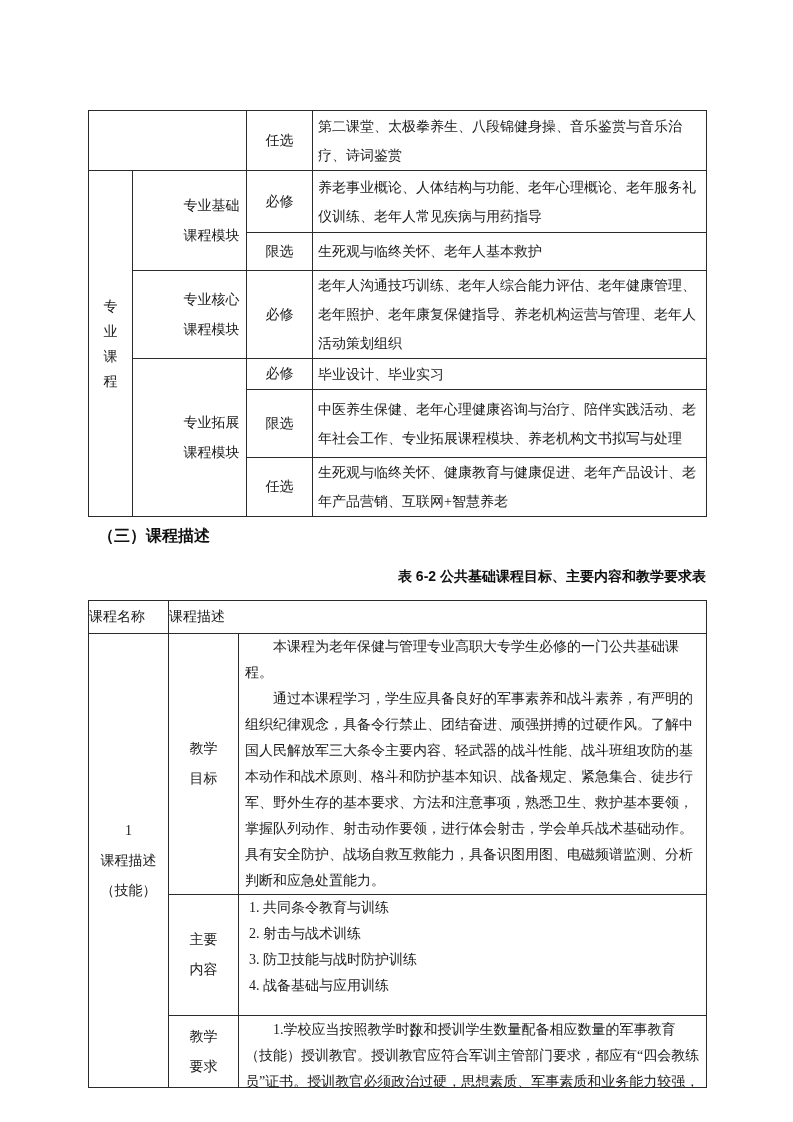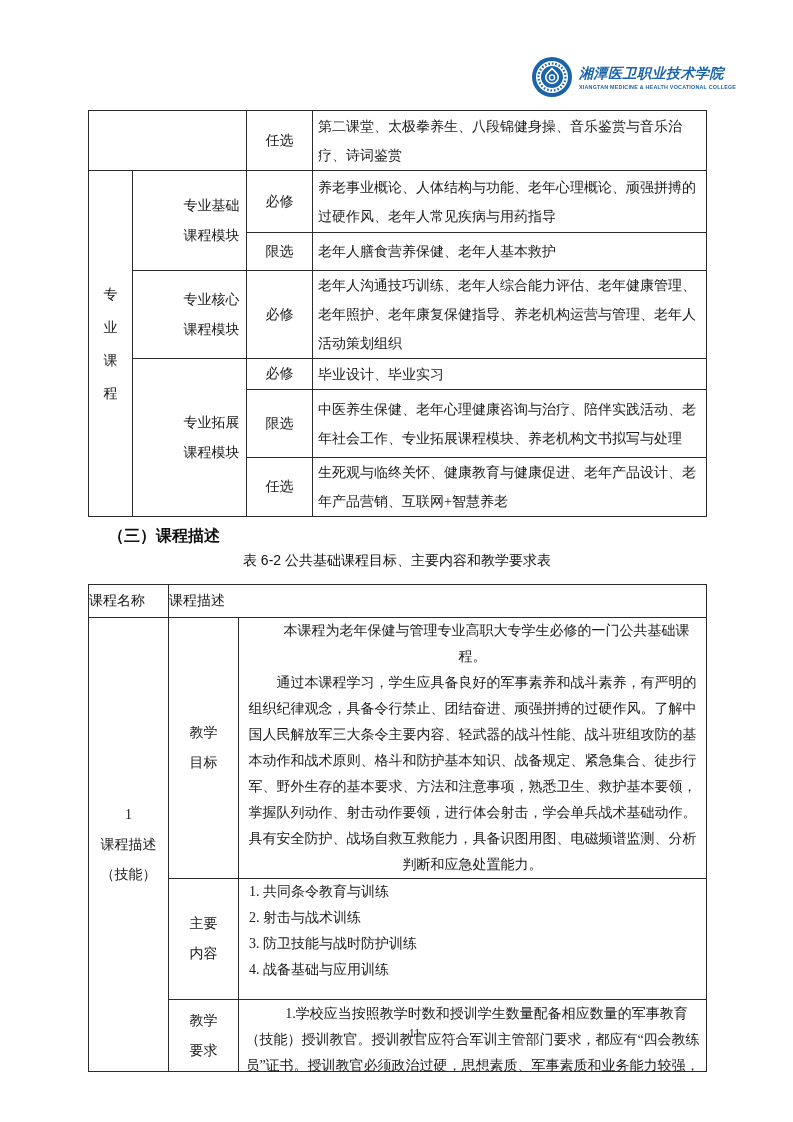--- a/index.html
+++ b/index.html
@@ -33,73 +33,59 @@
   .t1 .type-cell   { text-align:center;margin-left:28px; }
   .t1 .module-cell { text-align:center; }
   .t1 .courses-cell{ padding:0 5px; line-height:29px; text-align:left; }
   .t1 tr.r1 { height:60px; }
   .t1 tr.r2 { height:62px; }
   .t1 tr.r3 { height:38px; }
   .t1 tr.r4 { height:88px; }
   .t1 tr.r5 { height:31px; }
   .t1 tr.r6 { height:68px; }
   .t1 tr.r7 { height:50px; }
-  .vtext { display:inline-block; width:1.1em; line-height:33px; word-break:break-all; text-align:center; }
+  .vtext { display:inline-block; width:1.1em; line-height:25px; word-break:break-all; text-align:center; }
   .wrap4 { display:inline-block; width:4.1em; line-height:30px; word-break:break-all; text-align:center;margin-left:44px; }
 
   
   .section-heading {
-    margin:9px 0 0 20px; font-size:16px; font-weight:bold;
+    margin:9px 0 0 10px; font-size:16px; font-weight:bold;
     font-family:"Liberation Sans","DejaVu Sans",sans-serif; color:#111;
   }
   .table-caption {
-    margin-top:5px; text-align:center; font-size:14px; font-weight:normal;
+    margin-top:21px; text-align:right; font-size:14px; font-weight:bold;
     font-family:"Liberation Sans","DejaVu Sans",sans-serif; color:#111;
   }
 
   
   .t2 { margin-top:14px; }
   .t2 th { text-align:left; height:33px; }
   .t2 tr.dr1 { height:237px; }
   .t2 tr.dr2 { height:105px; }
   .t2 tr.dr3 { height:72px; }
   .t2 .label-cell { text-align:center; }
   .wrap2 { display:inline-block; width:2.15em; line-height:30px; word-break:break-all; text-align:center; }
-  .t2 .desc-cell { padding:0 6px; line-height:26px; text-align:center; }
+  .t2 .desc-cell { padding:0 6px; line-height:26px; text-align:left; }
   .t2 .desc-cell p { text-indent:2em; }
   .t2 .list-cell { padding:0 6px 16px 10px; line-height:26px; text-align:left; }
   .course-cell { text-align:center; line-height:30px; }
   .clip { height:70px; overflow:hidden; line-height:26px; }
   .clip p { text-indent:2em; }
 
   
   .pageno {
     position:absolute; top:1026px; left:0; width:793px;
     text-align:center; font-size:12px; color:#1a1a1a;padding-left:36px;
   }
 </style>
 </head>
 <body>
 
 <div class="page">
 
-  <div class="logo">
-    <svg width="42" height="42" viewBox="0 0 42 42">
-      <circle cx="21" cy="21" r="20" fill="#1c64a9"></circle>
-      <circle cx="21" cy="21" r="16" fill="#ffffff"></circle>
-      <circle cx="21" cy="21" r="13.5" fill="none" stroke="#1c64a9" stroke-width="2.2" stroke-dasharray="1.6 1.9"></circle>
-      <circle cx="21" cy="21" r="11" fill="#1c64a9"></circle>
-      <path d="M21 12.5 c-2.6 3.2 -6.2 4.6 -6.2 8.6 a6.2 6.2 0 0 0 12.4 0 c0 -4 -3.6 -5.4 -6.2 -8.6 z" fill="none" stroke="#ffffff" stroke-width="1.6"></path>
-      <circle cx="21" cy="21.5" r="2.6" fill="none" stroke="#ffffff" stroke-width="1.4"></circle>
-    </svg>
-    <div class="logo-text">
-      <div class="logo-zh">湘潭医卫职业技术学院</div>
-      <div class="logo-en">XIANGTAN MEDICINE &amp; HEALTH VOCATIONAL COLLEGE</div>
-    </div>
-  </div>
 
   <div class="content">
 
     <table class="t1">
       <colgroup>
           <col style="width:44px">
           <col style="width:114px">
           <col style="width:66px">
           <col style="width:394px">
         </colgroup>
@@ -110,25 +96,25 @@
         <td class="courses-cell">第二课堂、太极拳养生、八段锦健身操、音乐鉴赏与音乐治疗、诗词鉴赏</td>
       </tr>
       <tr class="r2">
         <td rowspan="6" class="module-cell">
           <span class="vtext">专业课程</span>
         </td>
         <td rowspan="2" class="module-cell">
           <span class="wrap4">专业基础课程模块</span>
         </td>
         <td class="type-cell">必修</td>
-        <td class="courses-cell">养老事业概论、人体结构与功能、老年心理概论、顽强拼搏的过硬作风、老年人常见疾病与用药指导</td>
+        <td class="courses-cell">养老事业概论、人体结构与功能、老年心理概论、老年服务礼仪训练、老年人常见疾病与用药指导</td>
       </tr>
       <tr class="r3">
         <td class="type-cell">限选</td>
-        <td class="courses-cell">老年人膳食营养保健、老年人基本救护</td>
+        <td class="courses-cell">生死观与临终关怀、老年人基本救护</td>
       </tr>
       <tr class="r4">
         <td class="module-cell">
           <span class="wrap4">专业核心课程模块</span>
         </td>
         <td class="type-cell">必修</td>
         <td class="courses-cell">老年人沟通技巧训练、老年人综合能力评估、老年健康管理、老年照护、老年康复保健指导、养老机构运营与管理、老年人活动策划组织</td>
       </tr>
       <tr class="r5">
         <td rowspan="3" class="module-cell">

